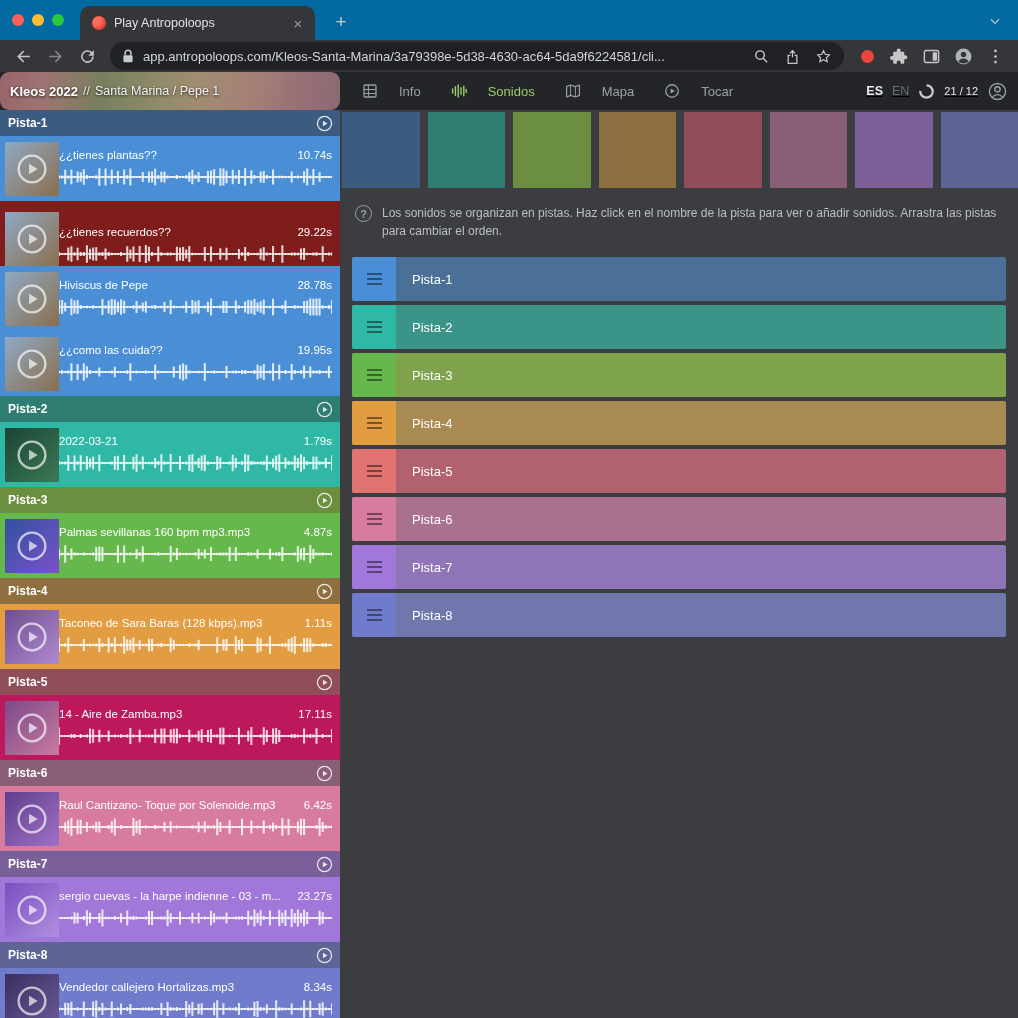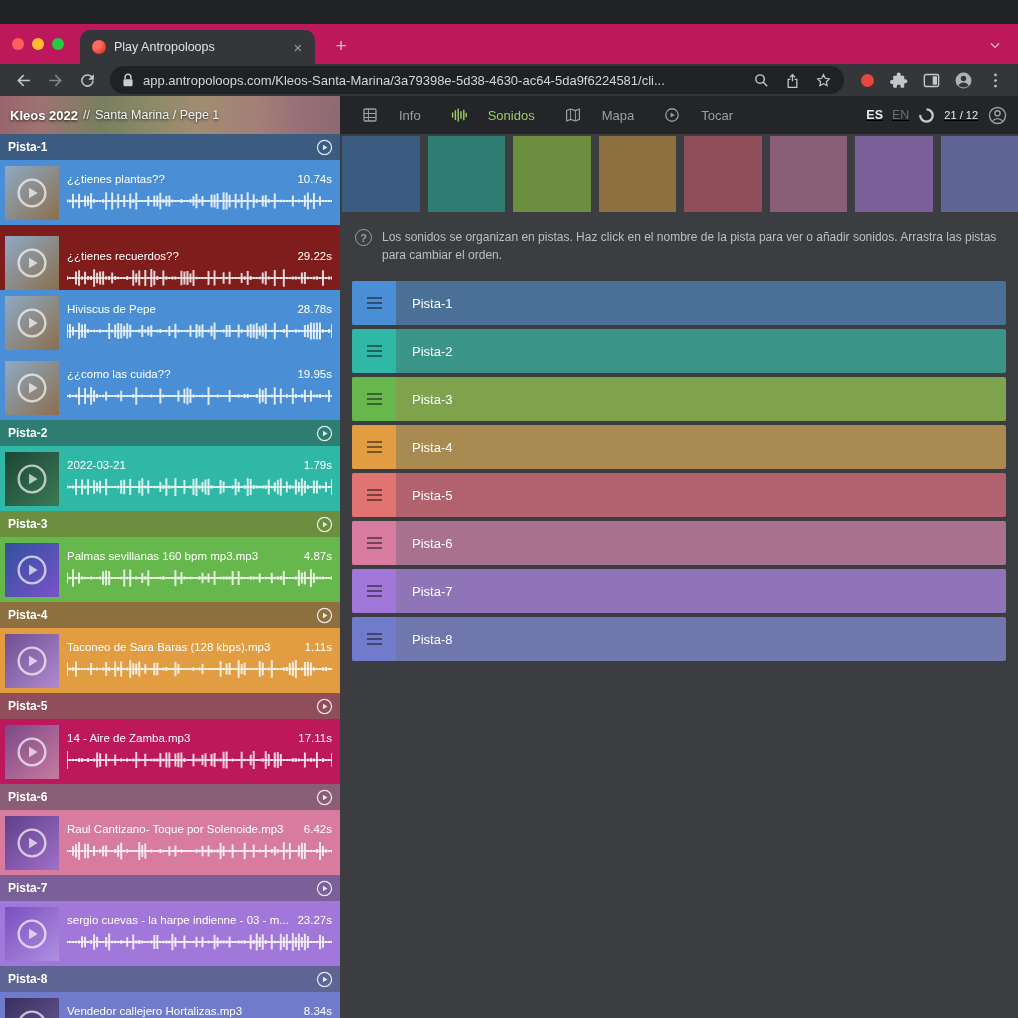--- a/index.html
+++ b/index.html
@@ -1,21 +1,21 @@
 <!DOCTYPE html>
 <html><head>
 <meta charset="utf-8">
 <style>
   * { margin:0; padding:0; box-sizing:border-box; }
   html,body { width:1018px; height:1018px; overflow:hidden; }
   body { font-family:"Liberation Sans", sans-serif; background:#202124; }
   .screen { width:1018px; height:1018px; display:flex; flex-direction:column; }
 
   
-  .tabbar { height:40px; background:#be185d; display:flex; align-items:flex-end; position:relative; flex:none;margin-top:24px; }
+  .tabbar { height:40px; background:#0369a1; display:flex; align-items:flex-end; position:relative; flex:none; }
   .lights { position:absolute; left:12px; top:14px; display:flex; gap:8px; }
   .light { width:12px; height:12px; border-radius:50%; }
   .light.red{background:#ff5f57}.light.yellow{background:#febc2e}.light.green{background:#28c840}
   .tab { margin-left:80px; width:235px; height:34px; background:#35363a; border-radius:10px 10px 0 0; display:flex; align-items:center; gap:8px; padding:0 8px 0 12px; }
   .favicon { width:14px; height:14px; border-radius:50%; background:radial-gradient(circle at 35% 35%, #ff6b5e 0 30%, #e03a2f 75%); flex:none; }
   .tab-title { flex:1; color:#dfe1e5; font-size:12.5px; white-space:nowrap; overflow:hidden; }
   .tab-close { color:#9aa0a6; font-size:15px; width:18px; height:18px; display:flex; align-items:center; justify-content:center; border-radius:50%; }
   .newtab { color:#c4c7c5; font-size:19px; margin:0 0 4px 12px; width:28px; height:28px; display:flex; align-items:center; justify-content:center; }
   .tab-chevron { margin-left:auto; margin-right:16px; margin-bottom:12px; display:flex; }
 
@@ -30,20 +30,21 @@
   .obtn svg { width:17px; height:17px; }
   .recdot { width:13px; height:13px; border-radius:50%; background:#e8453c; }
   .right-icons { display:flex; align-items:center; gap:2px; }
 
   
   .appheader { height:38px; background:#232528; display:flex; align-items:stretch; flex:none; }
   .crumb { width:340px; flex:none; display:flex; align-items:center; padding:0 10px; overflow:hidden;
     background:
       linear-gradient(rgba(40,32,32,.22), rgba(40,32,32,.22)),
       linear-gradient(95deg,#b87880 0%,#c08a8a 12%,#8f9a70 30%,#a8a87e 45%,#c4ab88 58%,#c79a90 75%,#b8858f 88%,#a87f88 100%);
+    border-radius: 9px;
   }
   .crumb span { white-space:nowrap; text-shadow:0 1px 3px rgba(0,0,0,.8); }
   .crumb-project { color:#fff; font-size:13px; font-weight:bold; }
   .crumb-sep { color:#e9e9e9; font-size:12.5px; margin:0 5px; }
   .crumb-path { color:#f2f2f2; font-size:12.5px; }
   .nav { display:flex; align-items:center; gap:30px; padding-left:22px; }
   .nav-item { display:flex; align-items:center; gap:21px; color:#9aa0a6; font-size:13px; }
   .nav-item svg { width:16px; height:16px; }
   .nav-item.active { color:#9ccc65; }
   .hdr-right { margin-left:auto; display:flex; align-items:center; gap:9px; padding-right:10px;text-decoration:underline; }
@@ -53,21 +54,21 @@
   .counter { color:#e8eaed; font-size:11px; }
 
   
   .appbody { flex:1; display:flex; min-height:0; }
 
   
   .sidebar { width:340px; flex:none; background:#2b2d31; overflow:hidden; }
   .track-header { height:26px; display:flex; align-items:center; padding:0 7px 0 8px; }
   .track-name { flex:1; color:#fff; font-size:12px; font-weight:bold; }
   .track-play { display:flex; }
-  .sound-item { height:65px; display:flex; align-items:center; gap:8px; padding:0 8px 0 5px; }
+  .sound-item { height:65px; display:flex; align-items:center; padding:0 8px 0 5px; }
   .thumb { width:54px; height:54px; flex:none; position:relative; display:flex; align-items:center; justify-content:center; }
   .thumb-play { display:flex; opacity:.9; }
   .sound-main { flex:1; min-width:0; }
   .sound-top { display:flex; align-items:baseline; color:#fff; font-size:11.5px; margin-bottom:4px; }
   .sound-title { flex:1; white-space:nowrap; overflow:hidden; margin-right:8px; }
   .sound-duration { flex:none; }
   .waveform { display:block; width:100%; height:24px; }
 
   
   .main { flex:1; background:#3b3d41; overflow:hidden; min-width:0; }

